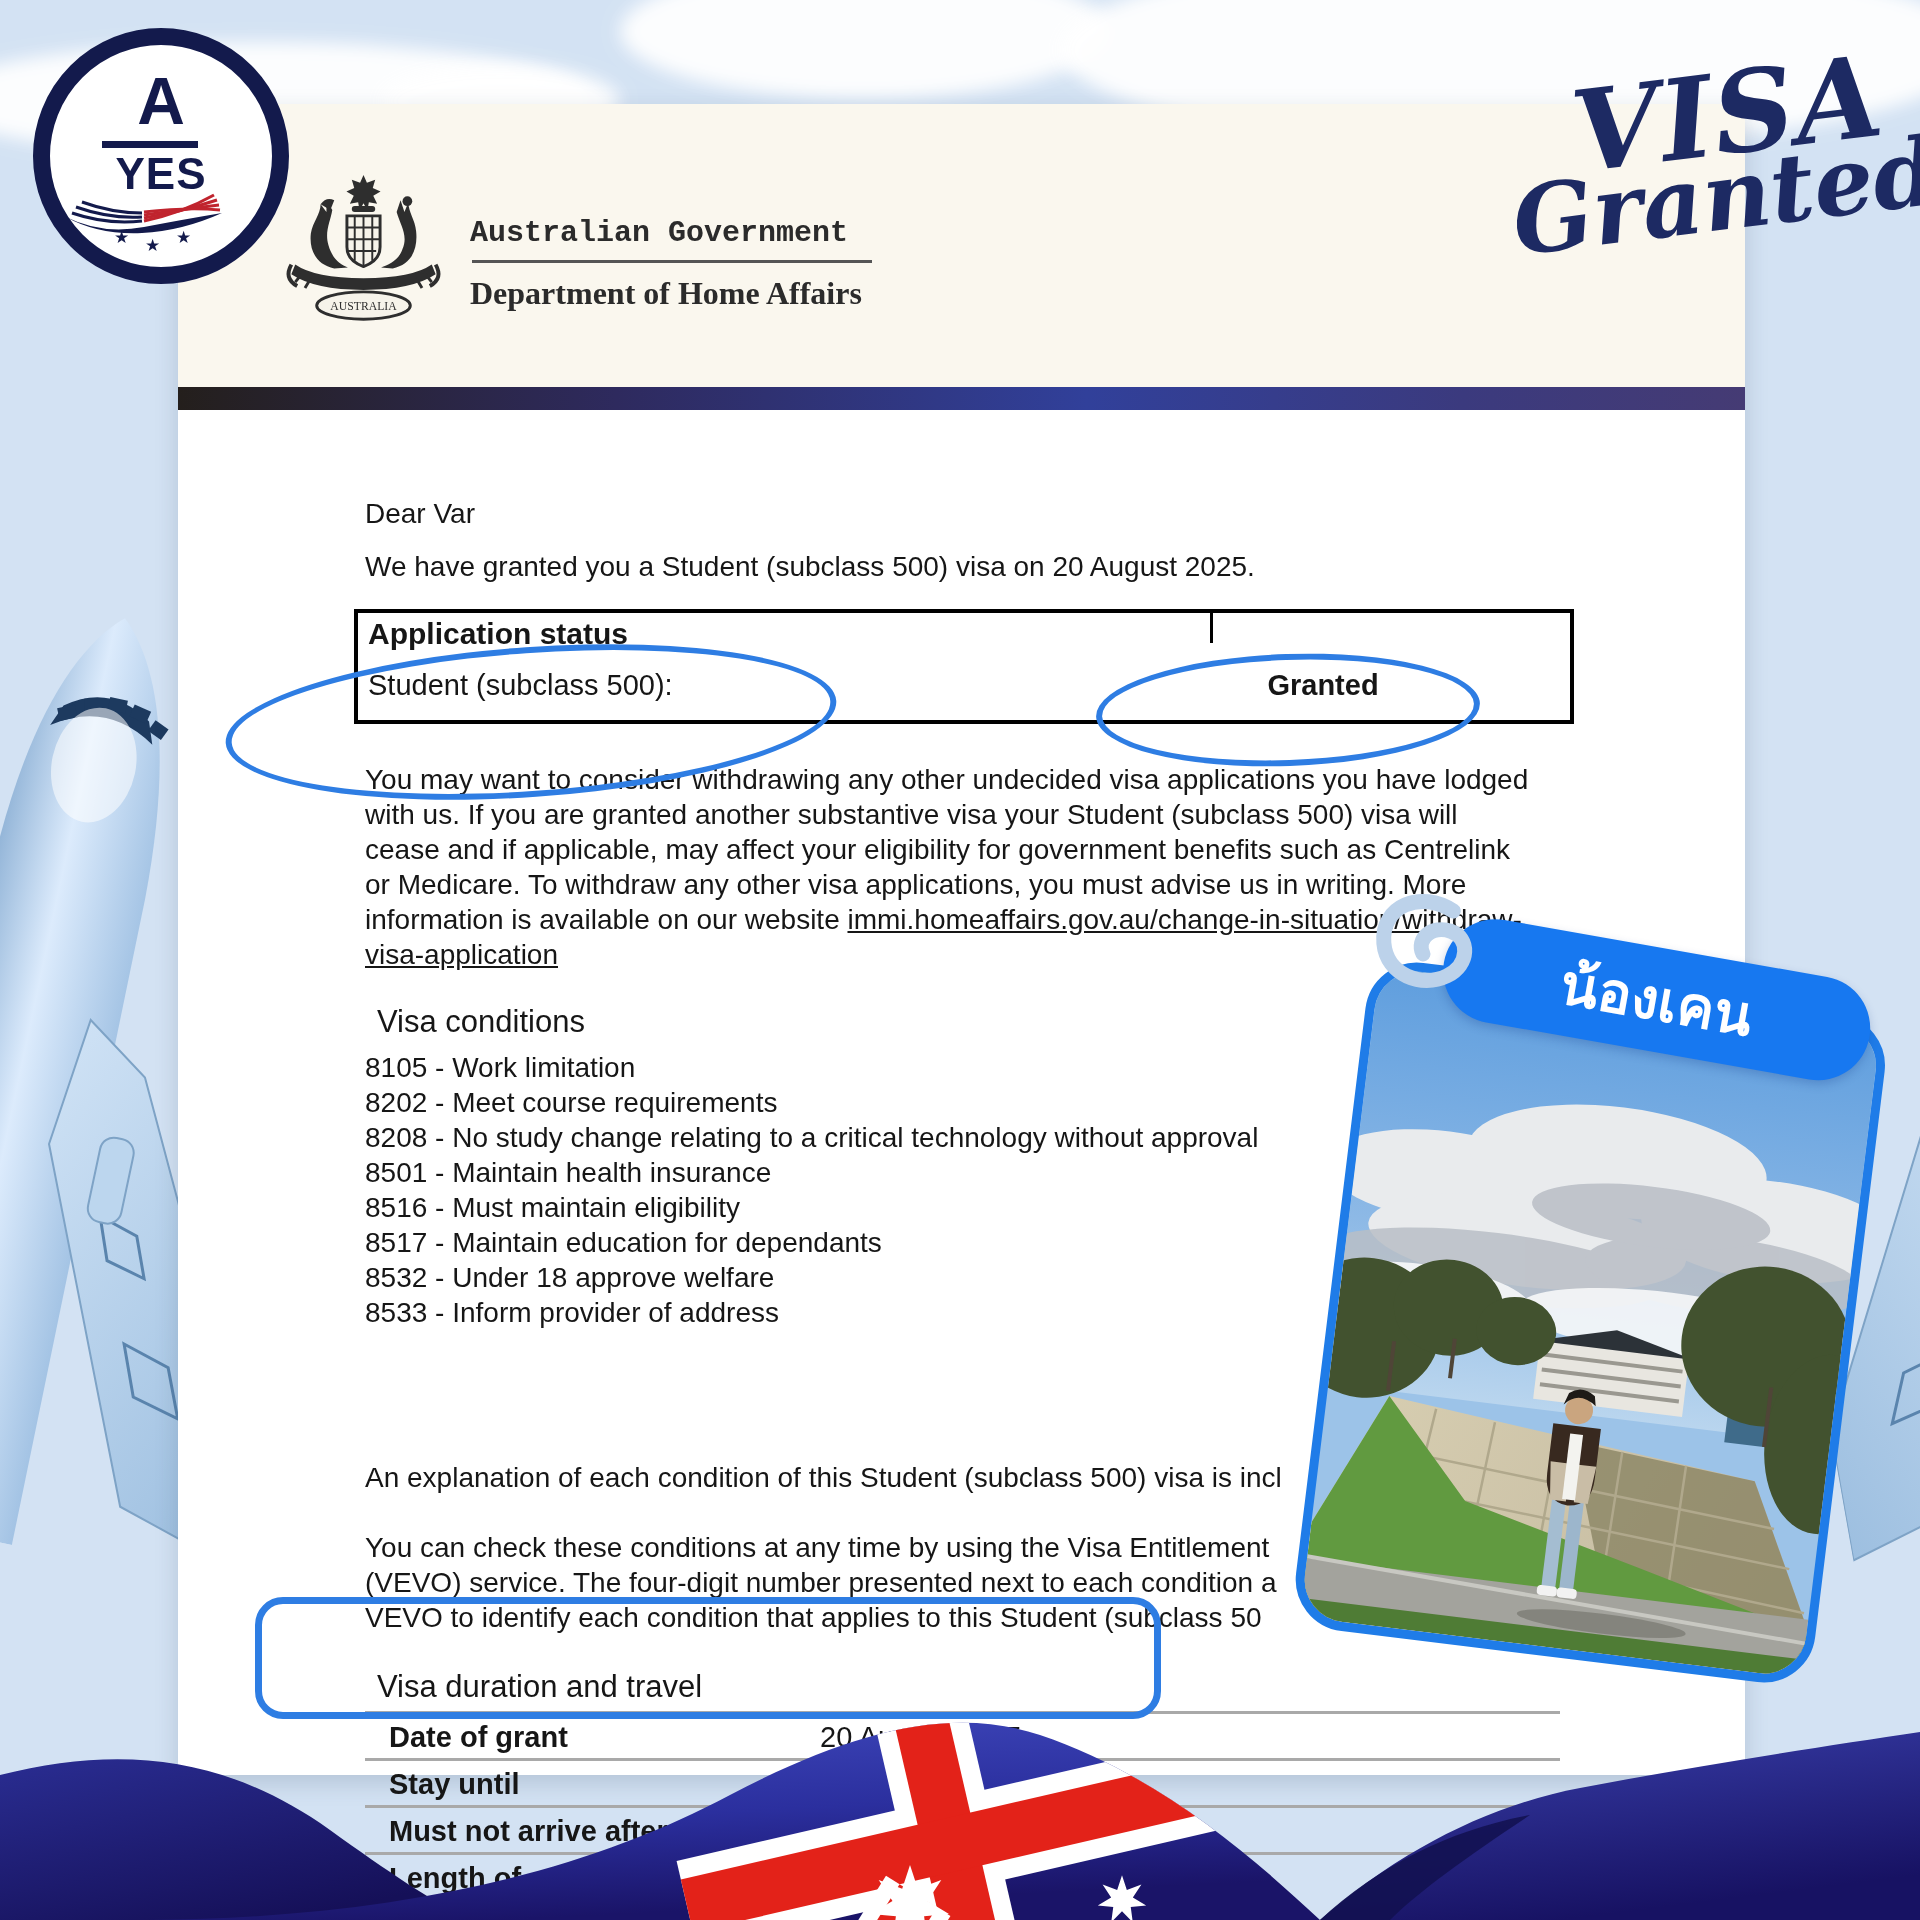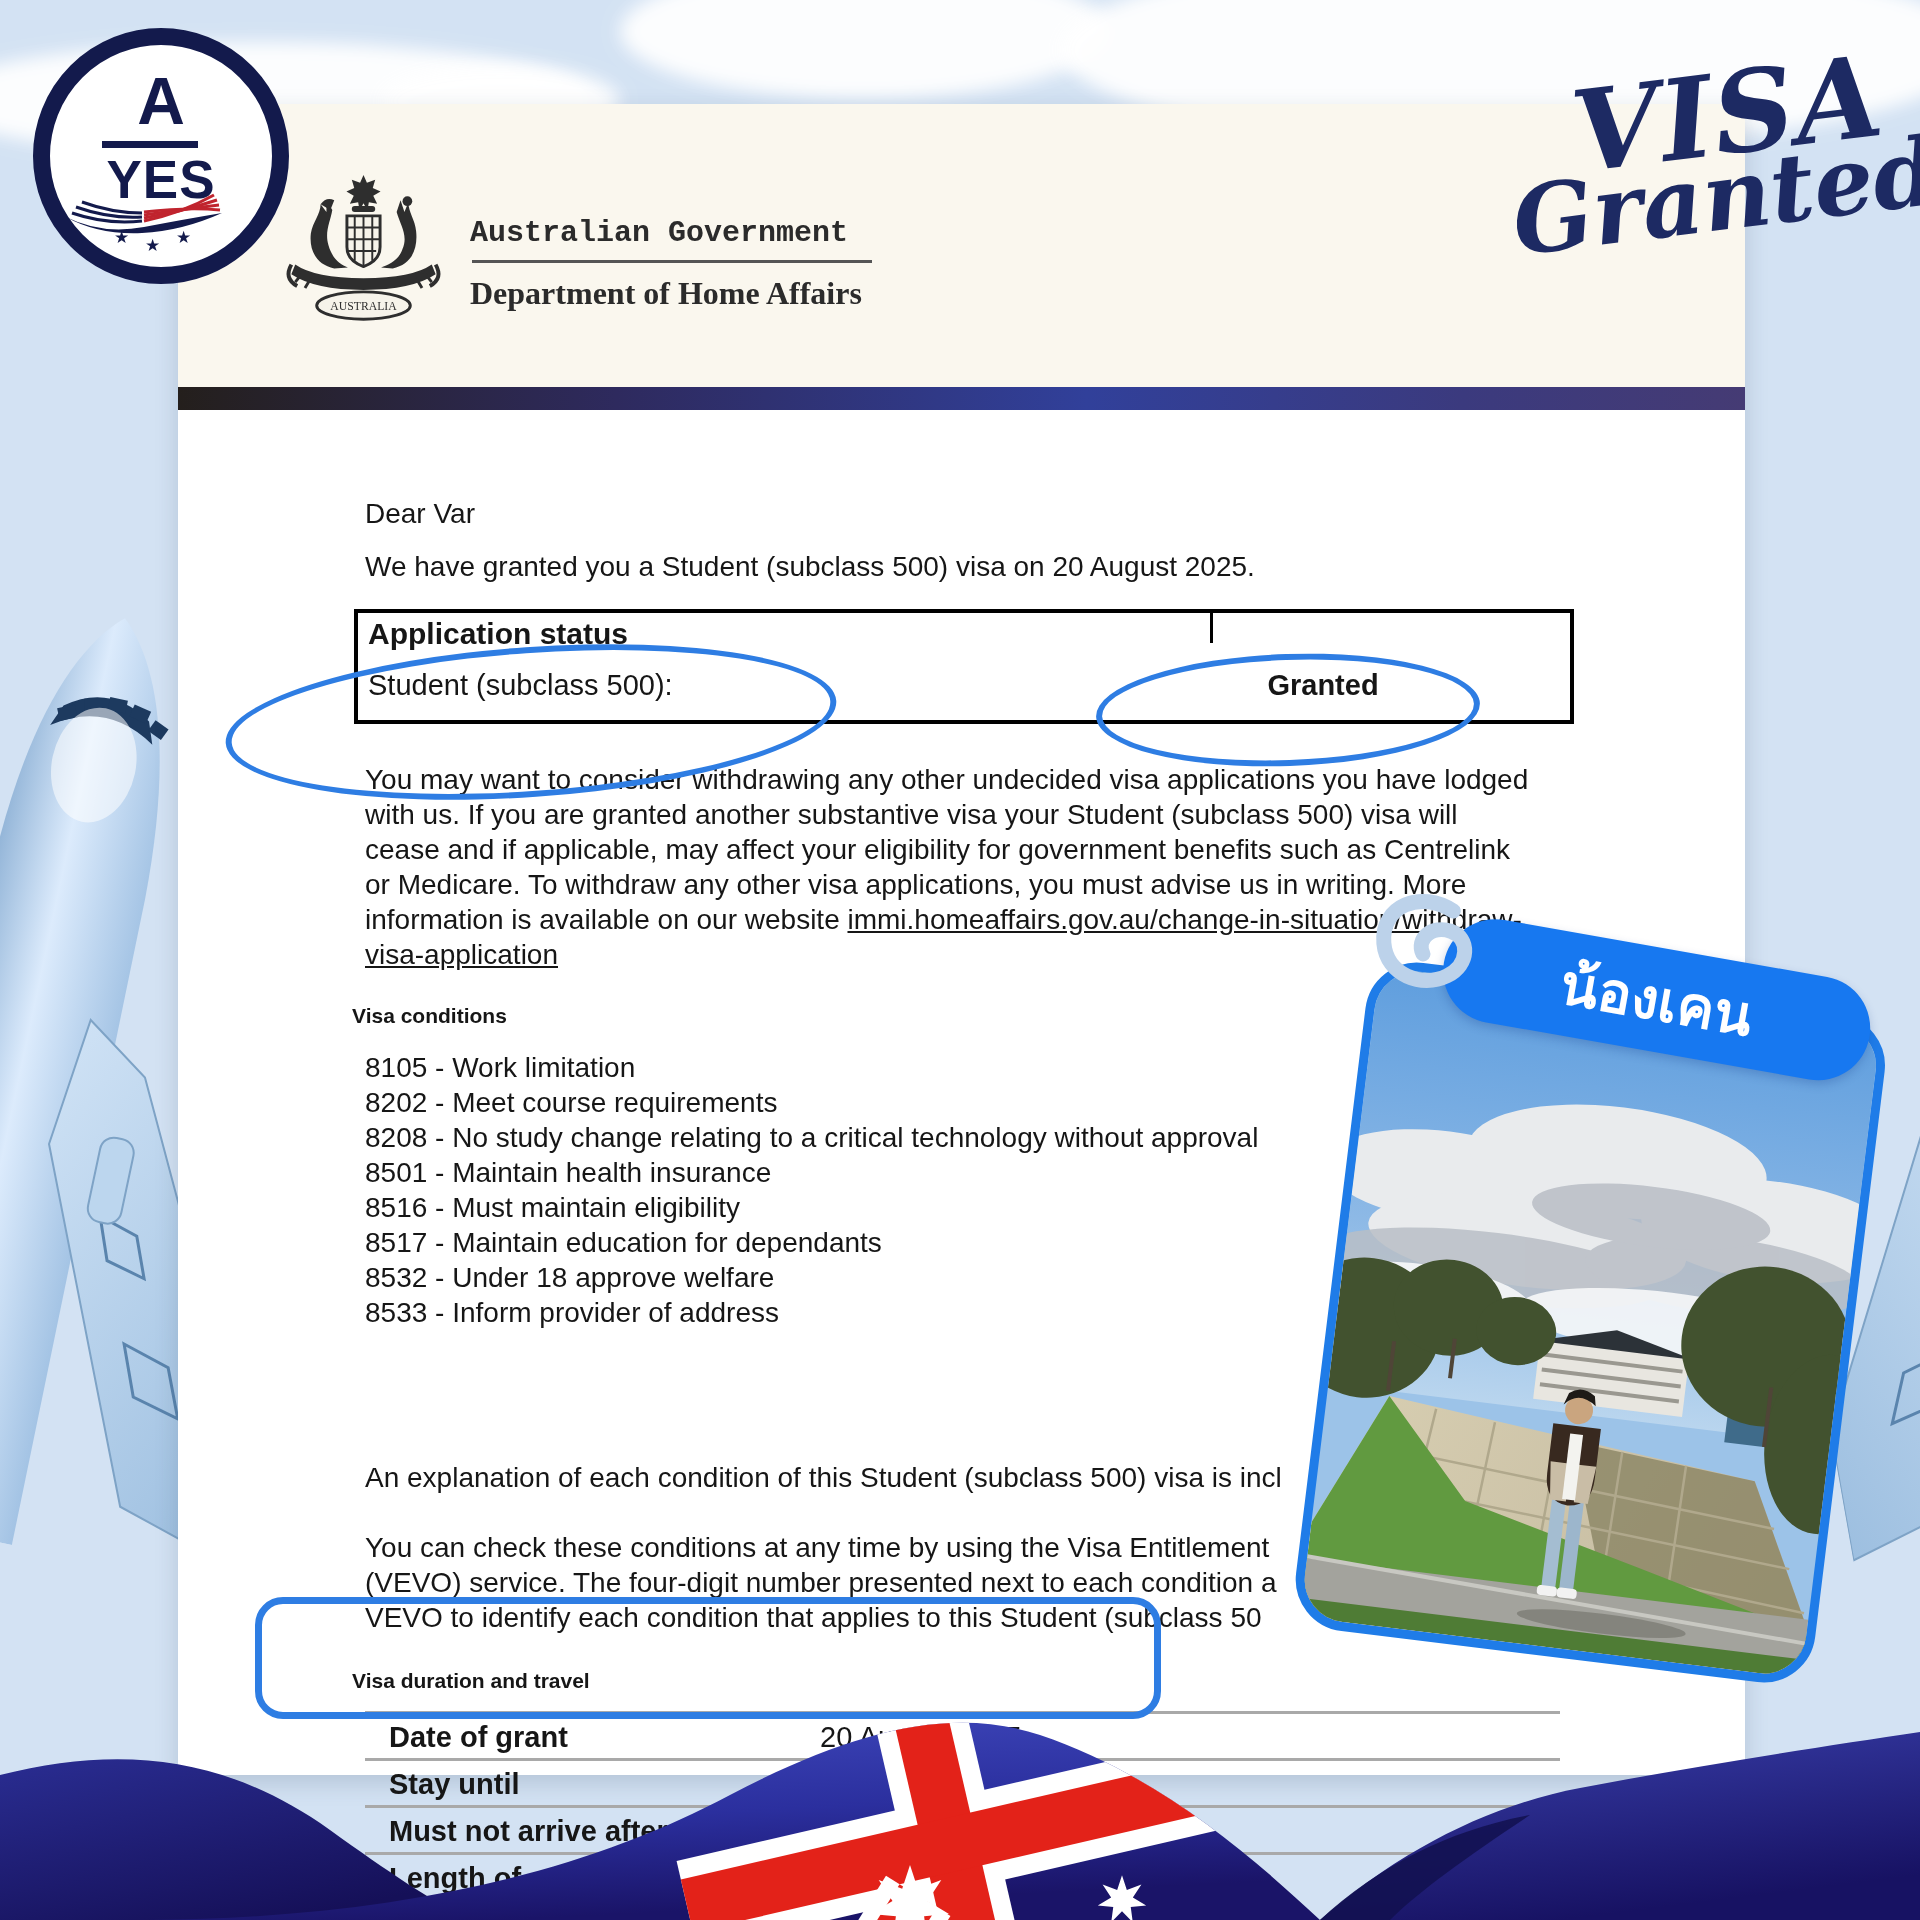--- a/index.html
+++ b/index.html
@@ -34,21 +34,21 @@
   .app-label{position:absolute;left:10px;top:56px;font-size:29px;}
   .app-value{position:absolute;left:760px;top:56px;width:410px;text-align:center;font-weight:bold;font-size:29px;}
 
   .ellipse{position:absolute;border:6px solid #2e7de3;border-radius:50%;background:transparent;z-index:5;}
   .ellipse1{left:47px;top:237px;width:600px;height:138px;transform:rotate(-4deg);}
   .ellipse2{left:918px;top:244px;width:372px;height:100px;transform:rotate(-2deg);}
 
   .withdraw{position:absolute;left:187px;top:352px;width:1175px;line-height:35px;}
   .withdraw .link{text-decoration:underline;}
 
-  .sec-title{position:absolute;left:174px;font-weight:bold;font-size:21px;white-space:nowrap;}
+  .sec-title{position:absolute;left:199px;font-weight:normal;font-size:31px;white-space:nowrap;}
   .cond-title{top:594px;}
   .cond-list{position:absolute;left:187px;top:640px;line-height:35px;white-space:nowrap;}
   .expl{top:1052px;}
   .vevo{position:absolute;left:187px;top:1120px;line-height:35px;white-space:nowrap;}
   .dur-title{top:1259px;}
 
   .dur-table{position:absolute;left:187px;top:1301px;width:1195px;}
   .dur-row{position:relative;height:44px;border-top:3px solid #a9a9a9;}
   .dur-label{position:absolute;left:0;top:7px;font-weight:bold;font-size:29px;white-space:nowrap;margin-left:24px;}
   .dur-value{position:absolute;left:455px;top:7px;font-size:29px;white-space:nowrap;}
@@ -73,21 +73,21 @@
   .stamp{position:absolute;left:1532px;top:58px;width:400px;text-align:center;transform:rotate(-7deg);
          color:#1d2a63;z-index:9;font-family:"DejaVu Serif",serif;font-style:italic;line-height:1;}
   .stamp-w1{font-size:112px;font-weight:bold;letter-spacing:1px;}
   .stamp-w2{font-size:94px;font-weight:bold;margin-top:-22px;margin-left:-26px;}
 
   
   .logo{position:absolute;left:33px;top:28px;width:222px;height:222px;border-radius:50%;
         background:#fff;border:17px solid #131a4c;z-index:9;}
   .logo-a{position:absolute;left:0;top:18px;width:100%;text-align:center;font-weight:bold;font-size:66px;color:#131a4c;}
   .logo-underline{position:absolute;left:52px;top:96px;width:96px;height:7px;background:#131a4c;}
-  .logo-yes{position:absolute;left:0;top:104px;width:100%;text-align:center;font-weight:bold;font-size:53px;
+  .logo-yes{position:absolute;left:0;top:104px;width:100%;text-align:center;font-weight:bold;font-size:44px;
             color:#131a4c;letter-spacing:1px;}
   .logo-swoosh{position:absolute;left:12px;top:146px;width:164px;height:46px;}
   .logo-star{position:absolute;color:#131a4c;font-size:17px;}
 </style>
 </head>
 <body>
 
 <div class="stage">
 
   <div class="cloud" style="left:-70px;top:42px;width:660px;height:115px;"></div>

